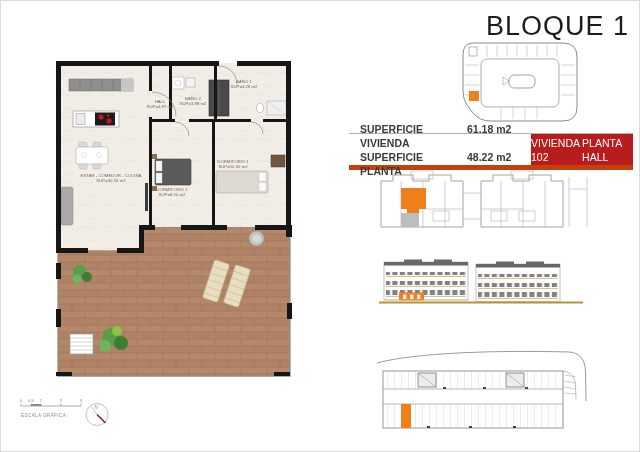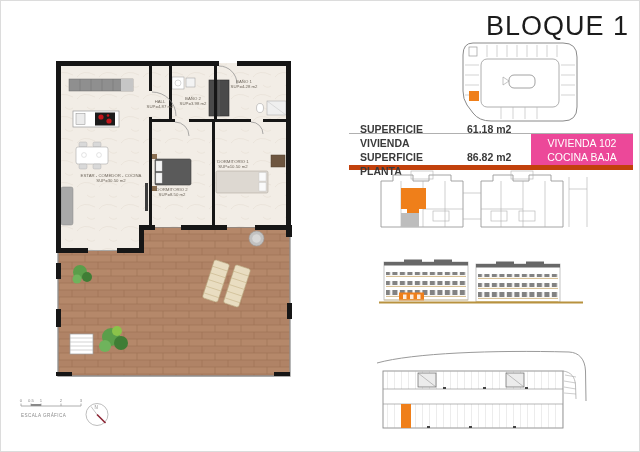--- a/index.html
+++ b/index.html
@@ -7,21 +7,21 @@
          font-family:"Liberation Sans", sans-serif;overflow:hidden;box-sizing:border-box;}
   .abs{position:absolute;}
   .title{left:468px;top:10px;width:160px;height:34px;text-align:right;
          font-size:27px;font-weight:400;letter-spacing:1px;color:#1c1c1c;}
   .info-panel{left:348px;top:132px;width:284px;height:31px;display:flex;
               border-top:1px solid #b0b0b0;border-bottom:5px solid #c2410c;}
   .info-rows{flex:1;display:flex;flex-direction:column;justify-content:center;padding-left:11px;}
   .info-row{display:flex;font-size:10.5px;color:#3a3a3a;line-height:14px;font-weight:700;}
   .info-row .lbl{width:107px;}
   .info-row .val{width:60px;}
-  .unit-box{width:102px;background:#ec4899;color:#fff;display:flex;flex-direction:column;
+  .unit-box{width:102px;background:#b91c1c;color:#fff;display:flex;
             justify-content:center;align-items:center;font-size:10.5px;line-height:14px;}
   svg text{font-family:"Liberation Sans", sans-serif;}
 </style>
 </head>
 <body>
 
 <div class="sheet">
 
   <div class="abs title">BLOQUE 1</div>
 
@@ -41,26 +41,26 @@
   </svg>
 
   <div class="abs info-panel">
     <div class="info-rows">
       <div class="info-row">
         <span class="lbl">SUPERFICIE VIVIENDA</span>
         <span class="val">61.18 m2</span>
       </div>
       <div class="info-row">
         <span class="lbl">SUPERFICIE PLANTA</span>
-        <span class="val">86.82 m2</span>
+        <span class="val">48.22 m2</span>
       </div>
     </div>
     <div class="unit-box">
       <div>VIVIENDA 102</div>
-      <div>COCINA BAJA</div>
+      <div>PLANTA HALL</div>
     </div>
   </div>
 
   <svg class="abs" style="left:52px;top:58px" width="242" height="334" viewBox="0 0 242 334">
     <defs>
       <pattern id="wood" width="26" height="14" patternUnits="userSpaceOnUse">
         <rect width="26" height="14" fill="#b5886a"></rect>
         <rect y="7" width="26" height="7" fill="#ab7d61" opacity="0.45"></rect>
         <path d="M0,0H26 M0,7H26 M0,14H26" stroke="#9c7156" stroke-width="0.7"></path>
         <path d="M6,0V7 M19,7V14" stroke="#9c7156" stroke-width="0.7"></path>

